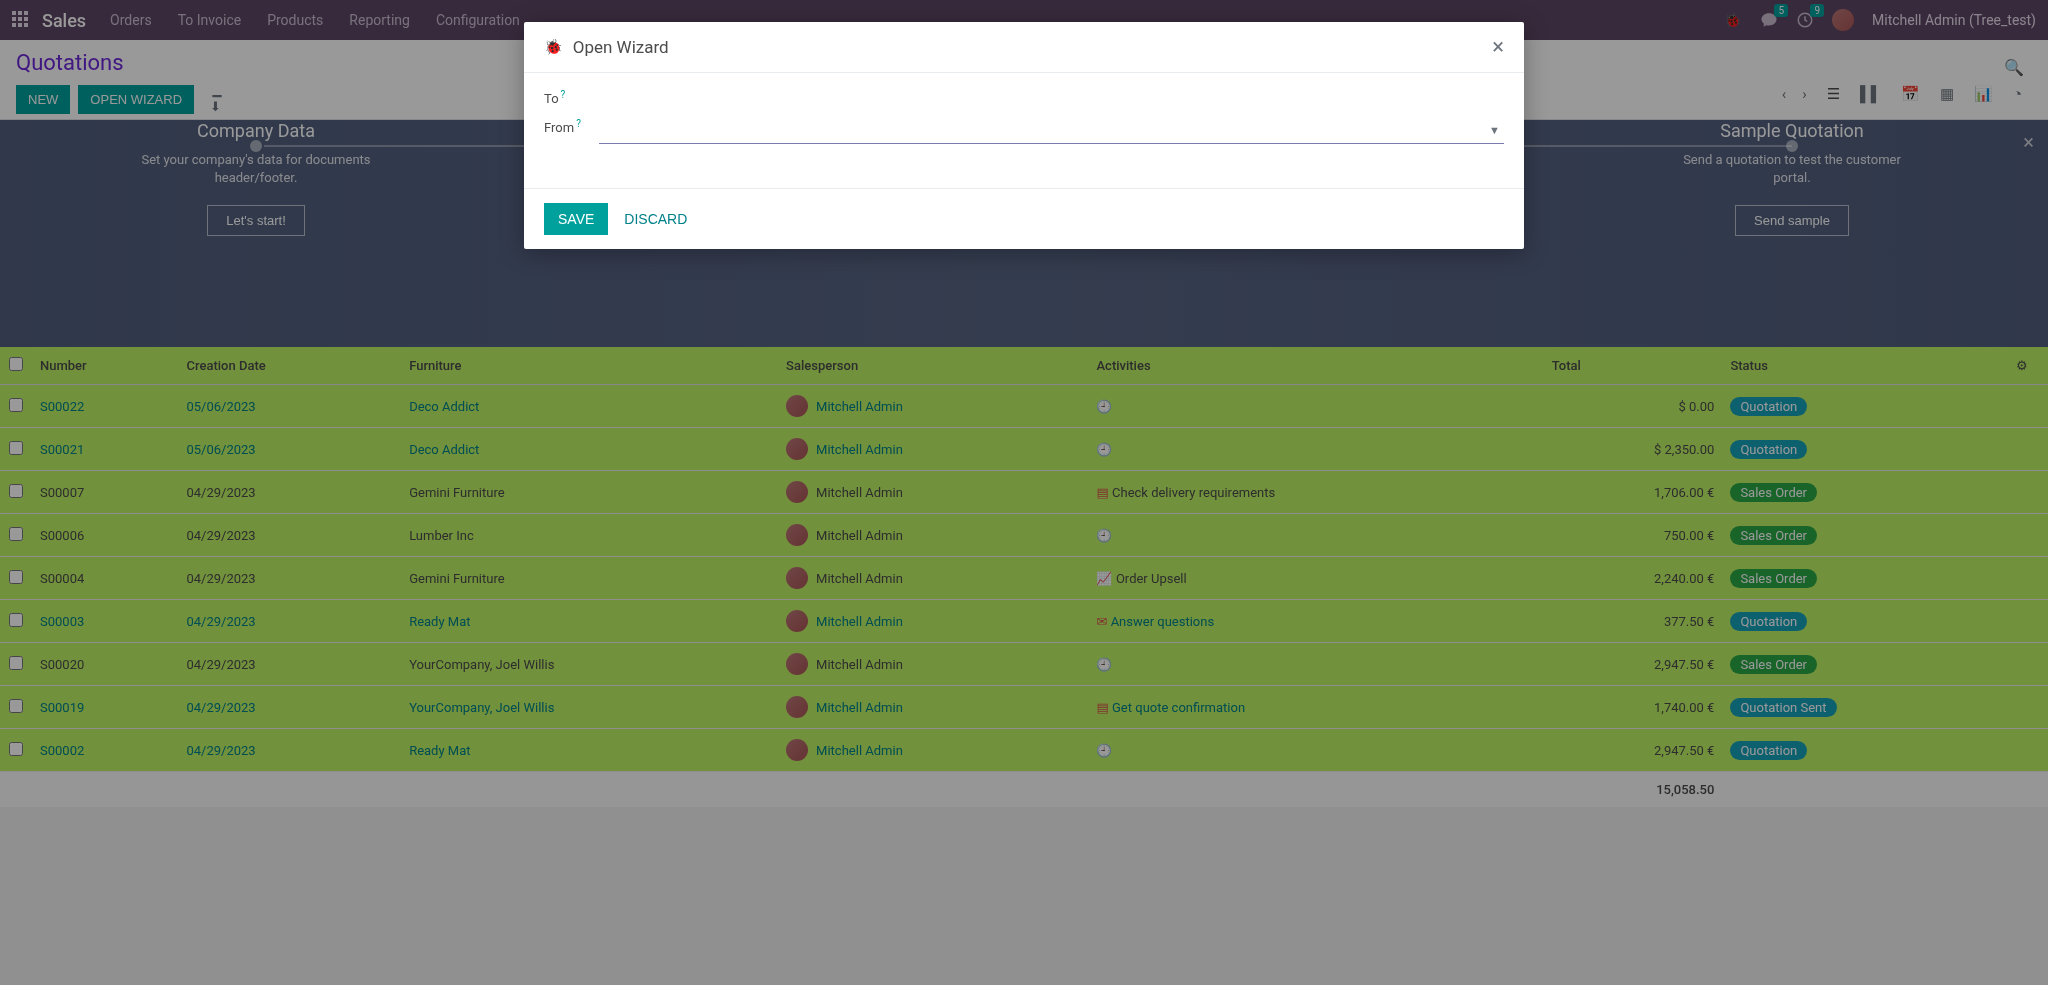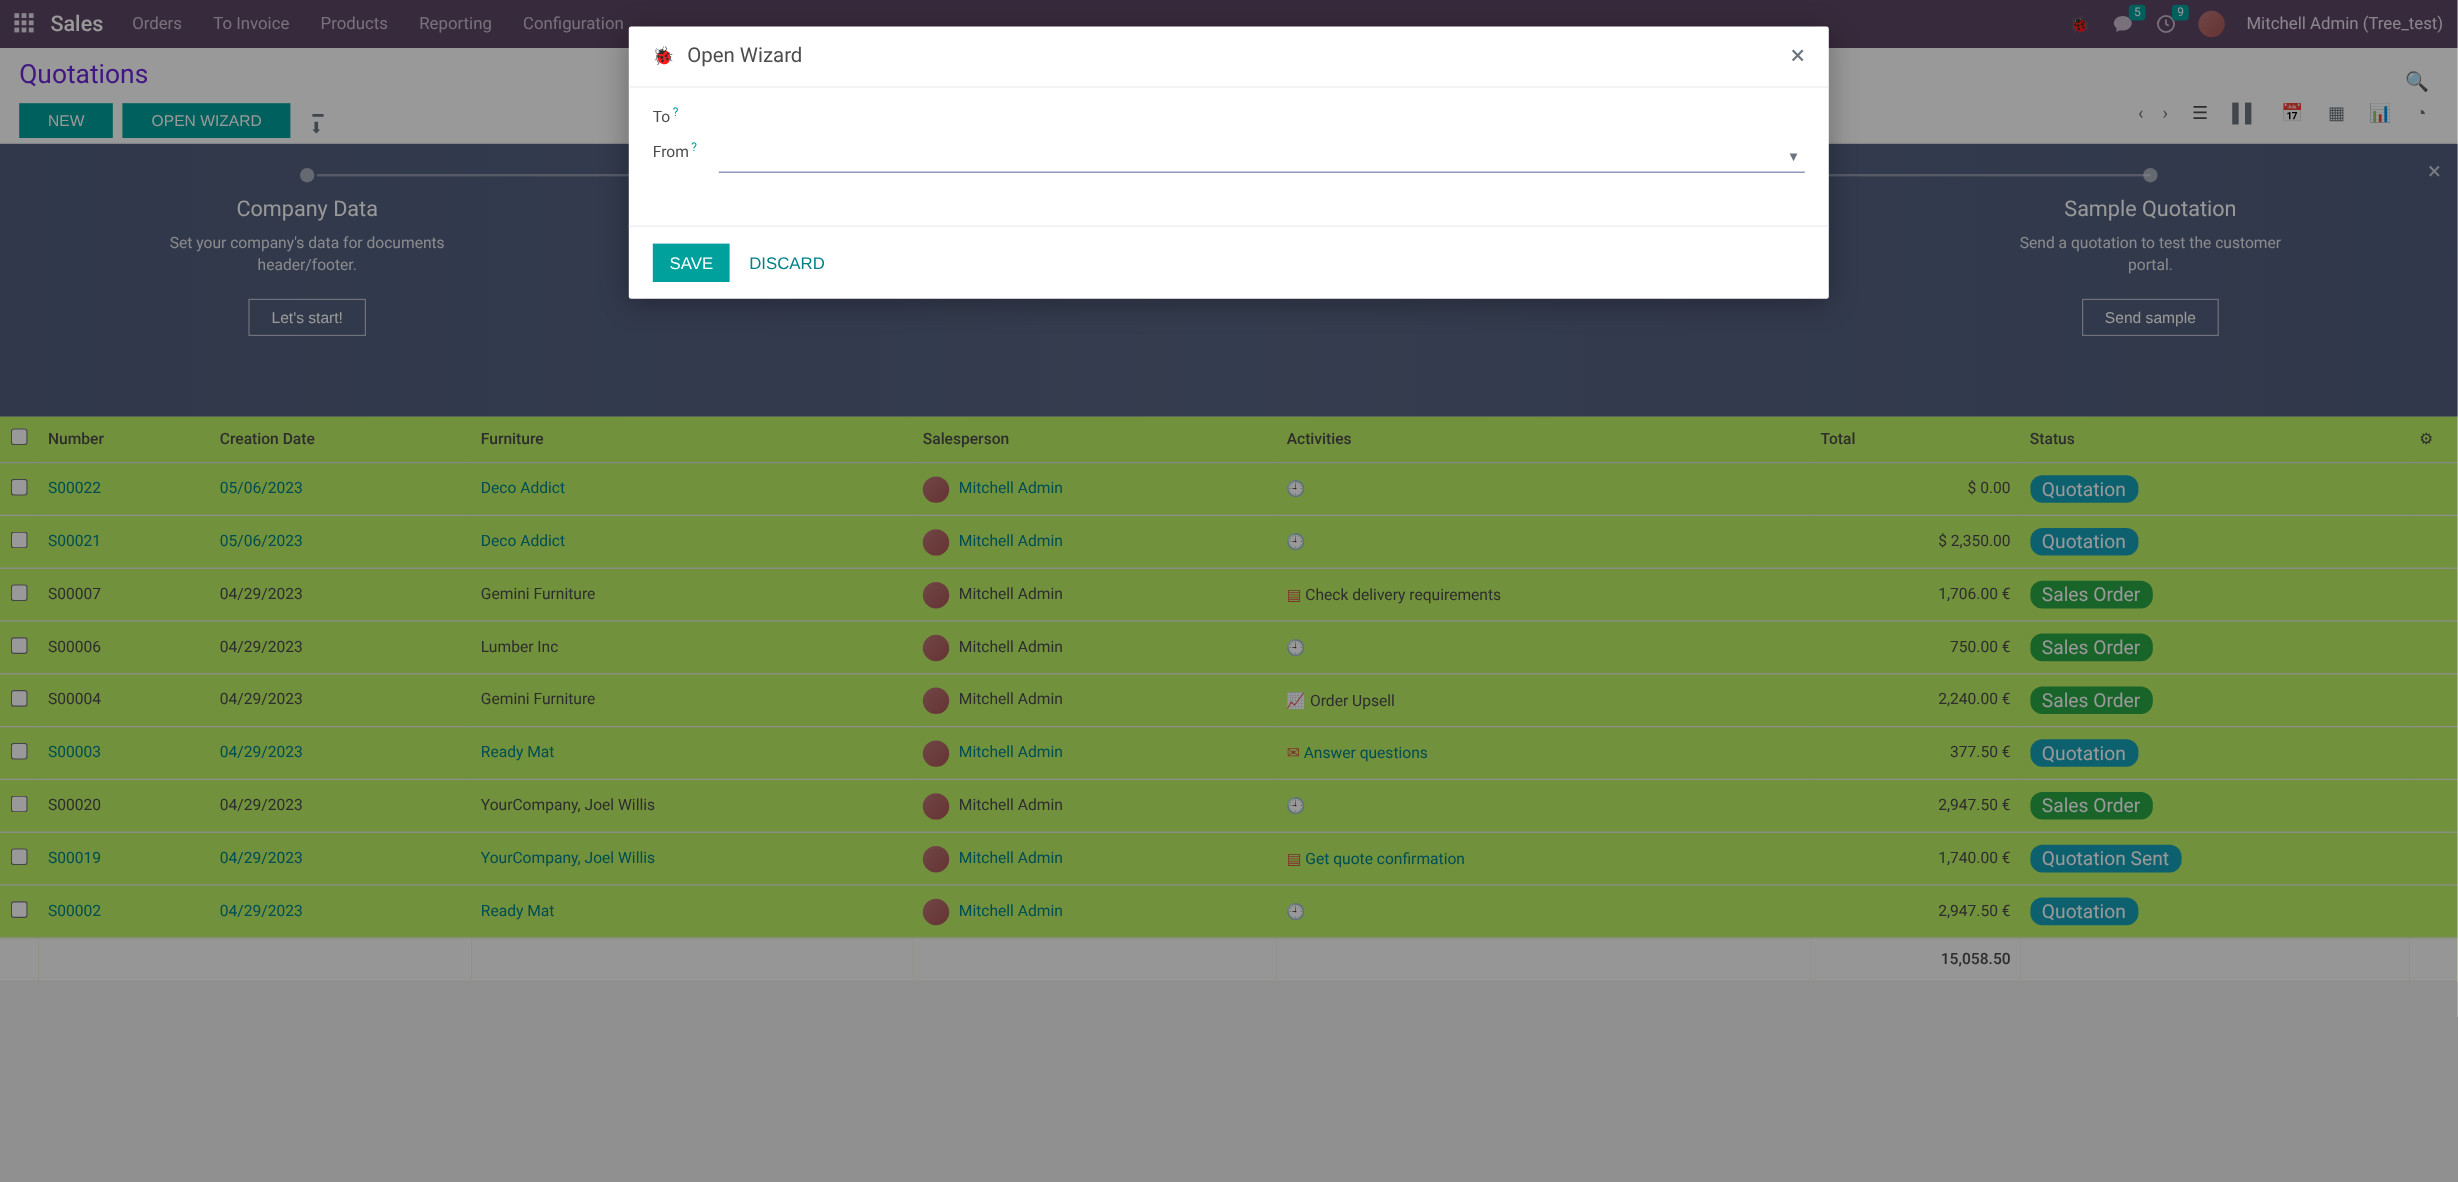--- a/index.html
+++ b/index.html
@@ -16,53 +16,53 @@
 .topnav .badge-wrap { position: relative; }
 .topnav .badge { position: absolute; top: -7px; right: -10px; background: #00A09D; color: #fff; border-radius: 3px; font-size: 10px; padding: 0 4px; line-height: 13px; }
 .topnav .avatar { width: 22px; height: 22px; border-radius: 50%; background: linear-gradient(135deg,#b77,#a55); display:inline-block; }
 .topnav .user { color: #E7DDEB; font-size: 14px; }
 
 
 .ctrl { background: #fff; height: 80px; border-bottom: 1px solid #dee2e6; display: flex; align-items: stretch; padding: 10px 16px; }
 .ctrl .left { display:flex; flex-direction:column; justify-content:space-between; }
 .ctrl .title { font-size: 22px; color: #6d28d9; margin-bottom: 6px; }
 .ctrl .buttons { display:flex; gap: 8px; align-items:center; }
-.btn-primary { background: #00A09D; color: #fff; border: none; padding: 7px 24px; font-size: 13px; cursor: pointer; }
+.btn-primary { background: #00A09D; color: #fff; border: none; padding: 7px 12px; font-size: 13px; cursor: pointer; }
 .icon-btn { color: #6c757d; padding: 4px 8px; cursor: pointer; }
 .ctrl .right { margin-left:auto; display:flex; align-items:flex-end; gap:4px; }
 .view-switcher { display:flex; align-items:center; }
 .view-switcher .view { color: #6c757d; padding: 6px 10px; cursor:pointer; font-size:15px; }
 .view-switcher .view.active { color: #4c4c4c; }
 .search-icon { color:#6c757d; font-size:16px; padding:6px 10px; cursor:pointer; }
 .pager { color:#6c757d; padding:6px; font-size:15px; }
 
 
 .onboarding { position: relative; height: 227px; background: linear-gradient(rgba(60,70,100,0.55),rgba(60,70,100,0.55)), linear-gradient(90deg,#6a7a9a,#7a8aaa,#6a7a9a); display:flex; }
-.onboarding .step { flex:1; text-align:center; color:#fff; padding-top: 44px; position:relative; }
+.onboarding .step { flex:1; text-align:center; color:#fff; position:relative; }
 .onboarding .dot { width:12px; height:12px; border-radius:50%; background:#fff; position:absolute; top:20px; left:50%; transform:translateX(-50%); opacity:0.5; }
 .onboarding .line { position:absolute; top:25px; height:2px; background:rgba(255,255,255,0.35); }
 .onboarding .line.r { left:50%; right:-50%; margin-left:8px; }
 .onboarding .step-title { font-size:18px; margin-bottom:10px; font-weight:400; }
 .onboarding .step-desc { font-size:13px; opacity:0.85; margin:0 auto 18px; max-width:240px; line-height:1.4; }
 .onboarding .step-btn { display:inline-block; border:1px solid rgba(255,255,255,0.6); color:#fff; padding:7px 18px; font-size:13px; background:transparent; cursor:pointer; }
 .onboarding .close { position:absolute; top:10px; right:14px; color:rgba(255,255,255,0.7); font-size:20px; cursor:pointer; }
 
 
 .tbl { width:100%; border-collapse:collapse; background:#bef264; }
 .tbl th { text-align:left; font-weight:500; color:#4c4c4c; padding:10px 8px; border-bottom:1px solid #dee2e6; font-size:13px; }
 .tbl td { padding:10px 8px; border-bottom:1px solid #eee; font-size:13px; color:#4c4c4c; }
 .tbl .chk { width:32px; text-align:center; }
 .tbl input[type=checkbox] { width:14px; height:14px; }
 .lnk { color:#00818a; cursor:pointer; }
 .tbl .sales-cell { display:flex; align-items:center; gap:8px; }
 .mini-avatar { width:22px; height:22px; border-radius:50%; background:linear-gradient(135deg,#b77,#a55); display:inline-block; }
 .act-icon { color:#6c757d; }
 .act-red { color:#d9534f; }
 .tot { text-align:right; }
-.status-badge { display:inline-block; border-radius:10px; padding:2px 10px; font-size:16px; color:#fff; }
+.status-badge { display:inline-block; border-radius:10px; padding:2px 10px; font-size:13px; color:#fff; }
 .status-quotation { background:#17a2b8; }
 .status-sales { background:#28a745; }
 .status-sent { background:#17a2b8; }
 .toggle-cell { width:40px; text-align:center; color:#6c757d; }
 .sum-row td { font-weight:500; background:#fafafa; }
 
 
 .modal-backdrop { position:absolute; inset:0; background:rgba(0,0,0,0.4); z-index:50; }
 .modal { position:absolute; top:22px; left:50%; transform:translateX(-50%); width:1000px; background:#fff; z-index:60; border-radius:2px; box-shadow:0 4px 24px rgba(0,0,0,0.3); }
 .modal-header { display:flex; align-items:center; padding:14px 20px; border-bottom:1px solid #e9ecef; }

